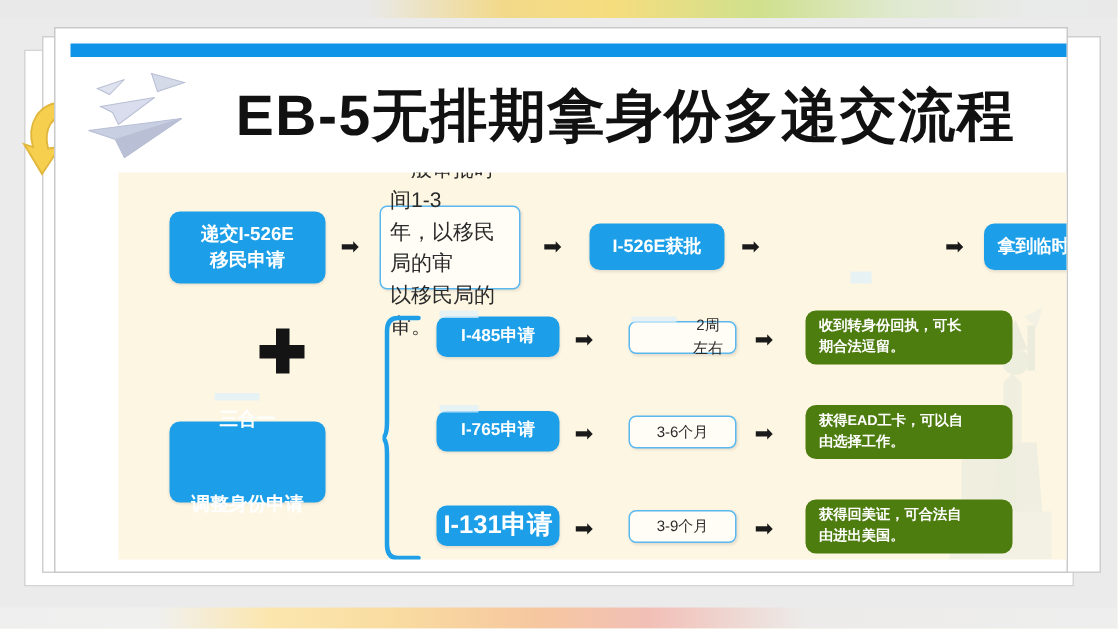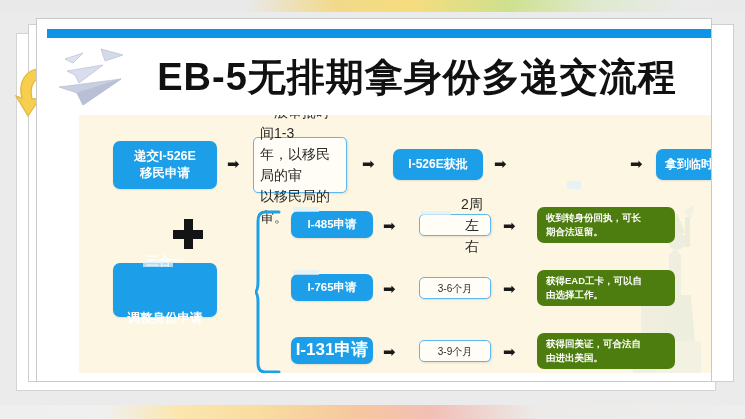--- a/index.html
+++ b/index.html
@@ -148,28 +148,28 @@
   #n-approve { left: 314px; top: 34px;  width: 90px;  height: 31px; font-size: 12px; }
   #n-note2   { left: 445px; top: 38px;  width: 96px;  height: 24px; font-size: 9.5px; }
   #n-green   { left: 577px; top: 34px;  width: 90px;  height: 31px; font-size: 12px; }
 
   #a1 { left: 148px; top: 42px; }
   #a2 { left: 283px; top: 42px; }
   #a3 { left: 415px; top: 42px; }
   #a4 { left: 551px; top: 42px; }
 
   
-  #n-triple { left: 34px; top: 148px; width: 104px; height: 54px; font-size: 12.5px; gap: 40px; }
+  #n-triple { left: 34px; top: 166px; width: 104px; height: 54px; font-size: 12.5px; gap: 40px; }
 
   
   #n-i485 { left: 212px; top: 96px;  width: 82px; height: 27px; font-size: 11.5px; }
   #n-i765 { left: 212px; top: 159px; width: 82px; height: 27px; font-size: 11.5px; }
   #n-i131 { left: 212px; top: 222px; width: 82px; height: 27px; font-size: 17px; }
 
-  #t-i485 { left: 340px; top: 99px;  width: 72px; height: 22px; font-size: 14px; padding-left: 40px; }
+  #t-i485 { left: 340px; top: 99px;  width: 72px; height: 22px; font-size: 10px; padding-left: 40px; }
   #t-i765 { left: 340px; top: 162px; width: 72px; height: 22px; font-size: 10px; }
   #t-i131 { left: 340px; top: 225px; width: 72px; height: 22px; font-size: 10px; }
 
   #r-i485 { left: 458px; top: 92px;  width: 138px; height: 36px; font-size: 9.5px; }
   #r-i765 { left: 458px; top: 155px; width: 138px; height: 36px; font-size: 9.5px; }
   #r-i131 { left: 458px; top: 218px; width: 138px; height: 36px; font-size: 9.5px; }
 
   #b1 { left: 304px; top: 104px; }
   #b2 { left: 304px; top: 167px; }
   #b3 { left: 304px; top: 230px; }

